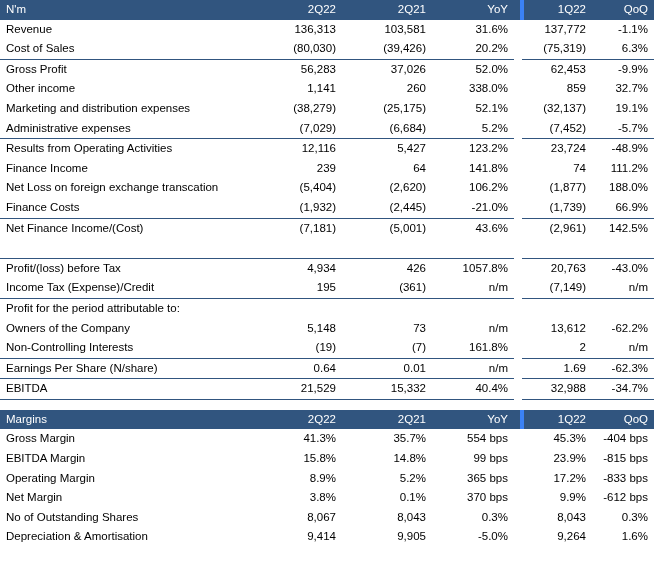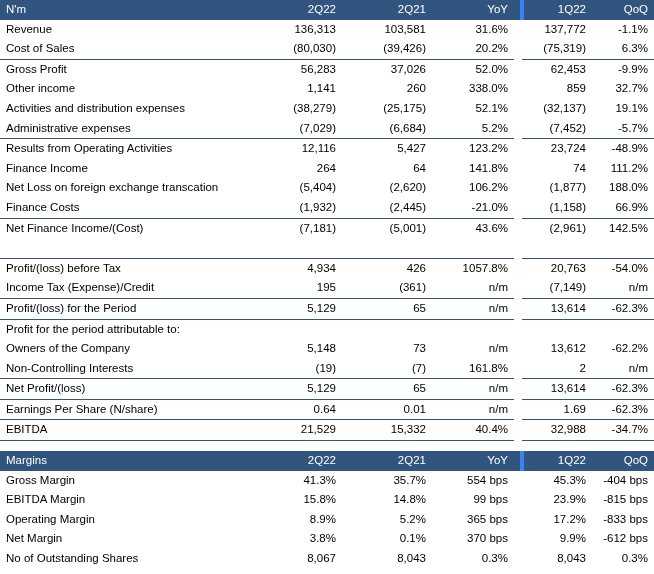--- a/index.html
+++ b/index.html
@@ -119,21 +119,21 @@
       <tr>
         <td class="lbl">Other income</td>
         <td class="num">1,141</td>
         <td class="num">260</td>
         <td class="num">338.0%</td>
         <td class="gapcell"></td>
         <td class="num">859</td>
         <td class="num">32.7%</td>
       </tr>
       <tr>
-        <td class="lbl">Activities and distribution expenses</td>
+        <td class="lbl">Marketing and distribution expenses</td>
         <td class="num">(38,279)</td>
         <td class="num">(25,175)</td>
         <td class="num">52.1%</td>
         <td class="gapcell"></td>
         <td class="num">(32,137)</td>
         <td class="num">19.1%</td>
       </tr>
       <tr>
         <td class="lbl">Administrative expenses</td>
         <td class="num">(7,029)</td>
@@ -147,21 +147,21 @@
         <td class="lbl">Results from Operating Activities</td>
         <td class="num">12,116</td>
         <td class="num">5,427</td>
         <td class="num">123.2%</td>
         <td class="gapcell"></td>
         <td class="num">23,724</td>
         <td class="num">-48.9%</td>
       </tr>
       <tr>
         <td class="lbl">Finance Income</td>
-        <td class="num">264</td>
+        <td class="num">239</td>
         <td class="num">64</td>
         <td class="num">141.8%</td>
         <td class="gapcell"></td>
         <td class="num">74</td>
         <td class="num">111.2%</td>
       </tr>
       <tr>
         <td class="lbl">Net Loss on foreign exchange transcation</td>
         <td class="num">(5,404)</td>
         <td class="num">(2,620)</td>
@@ -169,21 +169,21 @@
         <td class="gapcell"></td>
         <td class="num">(1,877)</td>
         <td class="num">188.0%</td>
       </tr>
       <tr>
         <td class="lbl">Finance Costs</td>
         <td class="num">(1,932)</td>
         <td class="num">(2,445)</td>
         <td class="num">-21.0%</td>
         <td class="gapcell"></td>
-        <td class="num">(1,158)</td>
+        <td class="num">(1,739)</td>
         <td class="num">66.9%</td>
       </tr>
       <tr class="rule-top">
         <td class="lbl">Net Finance Income/(Cost)</td>
         <td class="num">(7,181)</td>
         <td class="num">(5,001)</td>
         <td class="num">43.6%</td>
         <td class="gapcell"></td>
         <td class="num">(2,961)</td>
         <td class="num">142.5%</td>
@@ -197,39 +197,30 @@
         <td></td>
         <td></td>
       </tr>
       <tr class="bold rule-top">
         <td class="lbl">Profit/(loss) before Tax</td>
         <td class="num">4,934</td>
         <td class="num">426</td>
         <td class="num">1057.8%</td>
         <td class="gapcell"></td>
         <td class="num">20,763</td>
-        <td class="num">-54.0%</td>
+        <td class="num">-43.0%</td>
       </tr>
       <tr>
         <td class="lbl">Income Tax (Expense)/Credit</td>
         <td class="num">195</td>
         <td class="num">(361)</td>
         <td class="num">n/m</td>
         <td class="gapcell"></td>
         <td class="num">(7,149)</td>
         <td class="num">n/m</td>
-      </tr>
-      <tr class="bold rule-top">
-        <td class="lbl">Profit/(loss) for the Period</td>
-        <td class="num">5,129</td>
-        <td class="num">65</td>
-        <td class="num">n/m</td>
-        <td class="gapcell"></td>
-        <td class="num">13,614</td>
-        <td class="num">-62.3%</td>
       </tr>
       <tr class="rule-top">
         <td class="lbl">Profit for the period attributable to:</td>
         <td class="num"></td>
         <td class="num"></td>
         <td class="num"></td>
         <td class="gapcell"></td>
         <td class="num"></td>
         <td class="num"></td>
       </tr>
@@ -243,29 +234,20 @@
         <td class="num">-62.2%</td>
       </tr>
       <tr>
         <td class="lbl">Non-Controlling Interests</td>
         <td class="num">(19)</td>
         <td class="num">(7)</td>
         <td class="num">161.8%</td>
         <td class="gapcell"></td>
         <td class="num">2</td>
         <td class="num">n/m</td>
-      </tr>
-      <tr class="bold rule-top">
-        <td class="lbl">Net Profit/(loss)</td>
-        <td class="num">5,129</td>
-        <td class="num">65</td>
-        <td class="num">n/m</td>
-        <td class="gapcell"></td>
-        <td class="num">13,614</td>
-        <td class="num">-62.3%</td>
       </tr>
       <tr class="bold rule-top">
         <td class="lbl">Earnings Per Share (N/share)</td>
         <td class="num">0.64</td>
         <td class="num">0.01</td>
         <td class="num">n/m</td>
         <td class="gapcell"></td>
         <td class="num">1.69</td>
         <td class="num">-62.3%</td>
       </tr>

